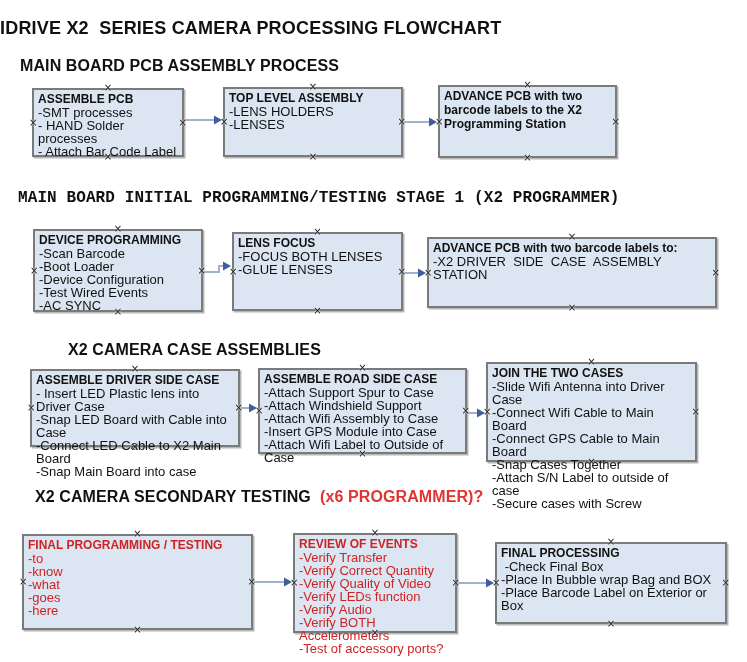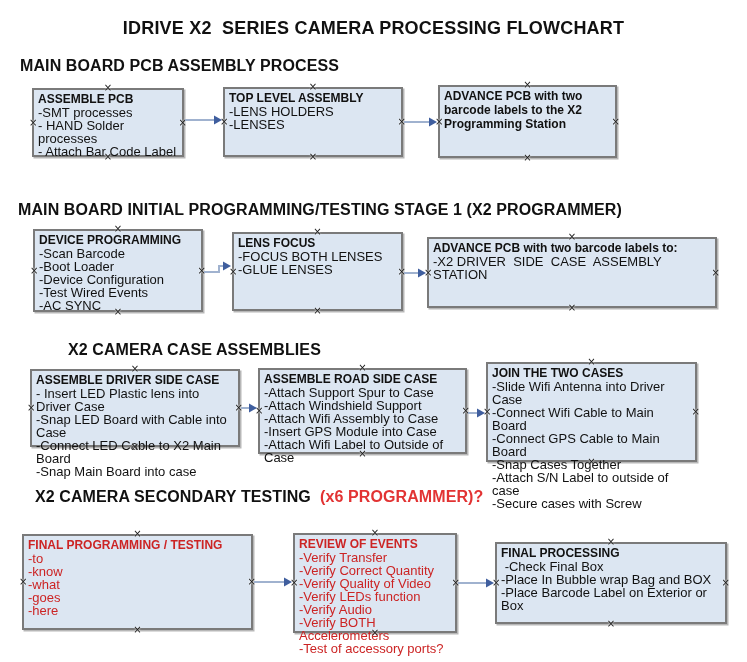--- a/index.html
+++ b/index.html
@@ -6,28 +6,28 @@
     --box-fill:#dce6f2; --box-border:#7a7a7a; --text:#111111;
     --red-text:#cc2424; --heading-red:#e23333;
     --arrow-line:#a0b2cf; --arrow-head:#3f5e9e;
   }
   html,body{margin:0;padding:0;background:#ffffff;}
   .canvas{
     position:relative; width:747px; height:662px; overflow:hidden;
     font-family:"Liberation Sans", sans-serif; color:var(--text); background:#ffffff;
   }
   .page-title{
-    position:absolute; top:18px; left:0; width:747px; text-align:center;
+    position:absolute; top:18px; left:0; width:747px; text-align:left;
     font-size:18px; font-weight:bold; white-space:pre; letter-spacing:.2px;
   }
   .section-heading{
     position:absolute; font-size:16px; font-weight:bold; white-space:pre; letter-spacing:.1px;
   }
   #sh1{left:20px; top:57px;}
-  #sh2{left:18px; top:201px;}
+  #sh2{left:18px; top:189px;font-family:Liberation Mono, monospace;}
   #sh3{left:28px; top:341px;margin-left:40px;}
   #sh4{left:35px; top:488px;}
   .heading-red{color:var(--heading-red);margin-top:42px;}
   .flowbox{
     position:absolute; box-sizing:border-box;
     background:var(--box-fill); border:2px solid var(--box-border);
     box-shadow:1.5px 1.5px 0 rgba(95,95,95,.45);
     padding:2px 4px 0 4px; overflow:visible;
   }
   #b11{left:32px;  top:88px;  width:152px; height:69px;}

